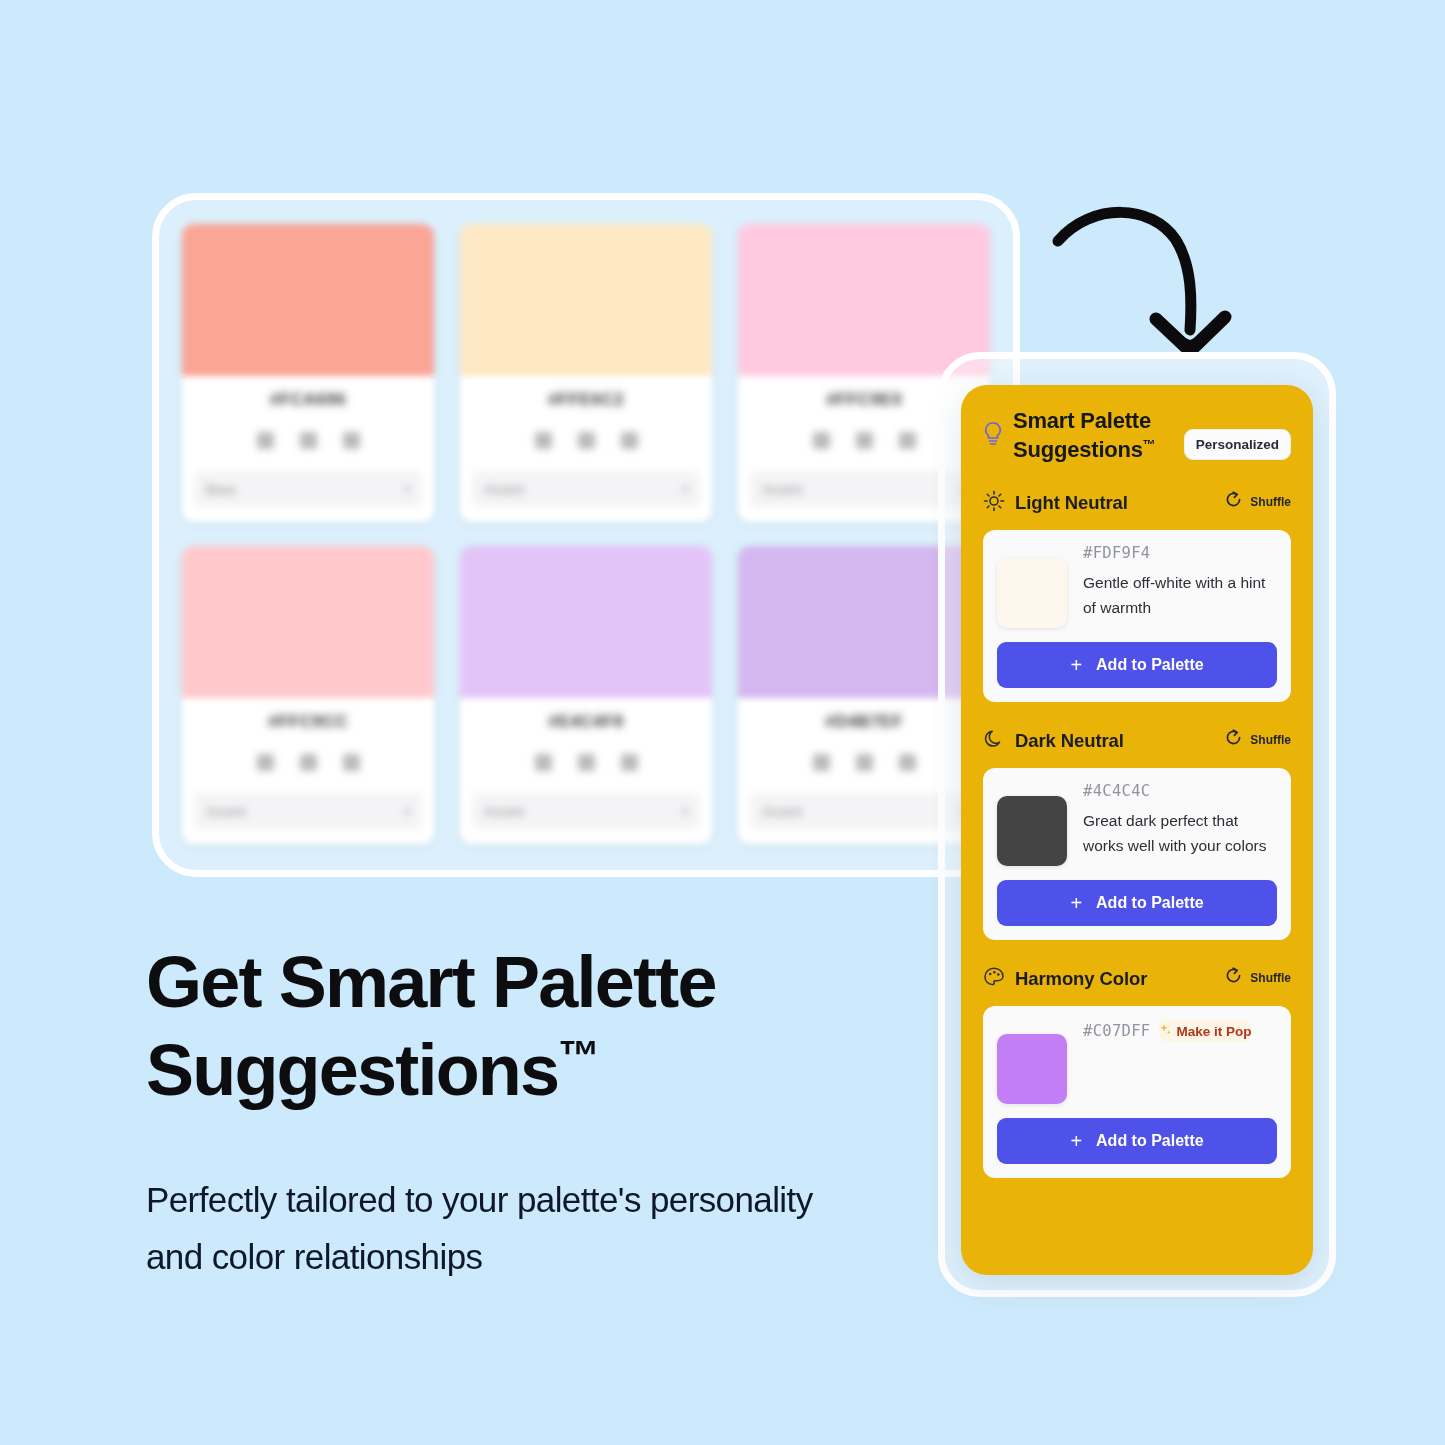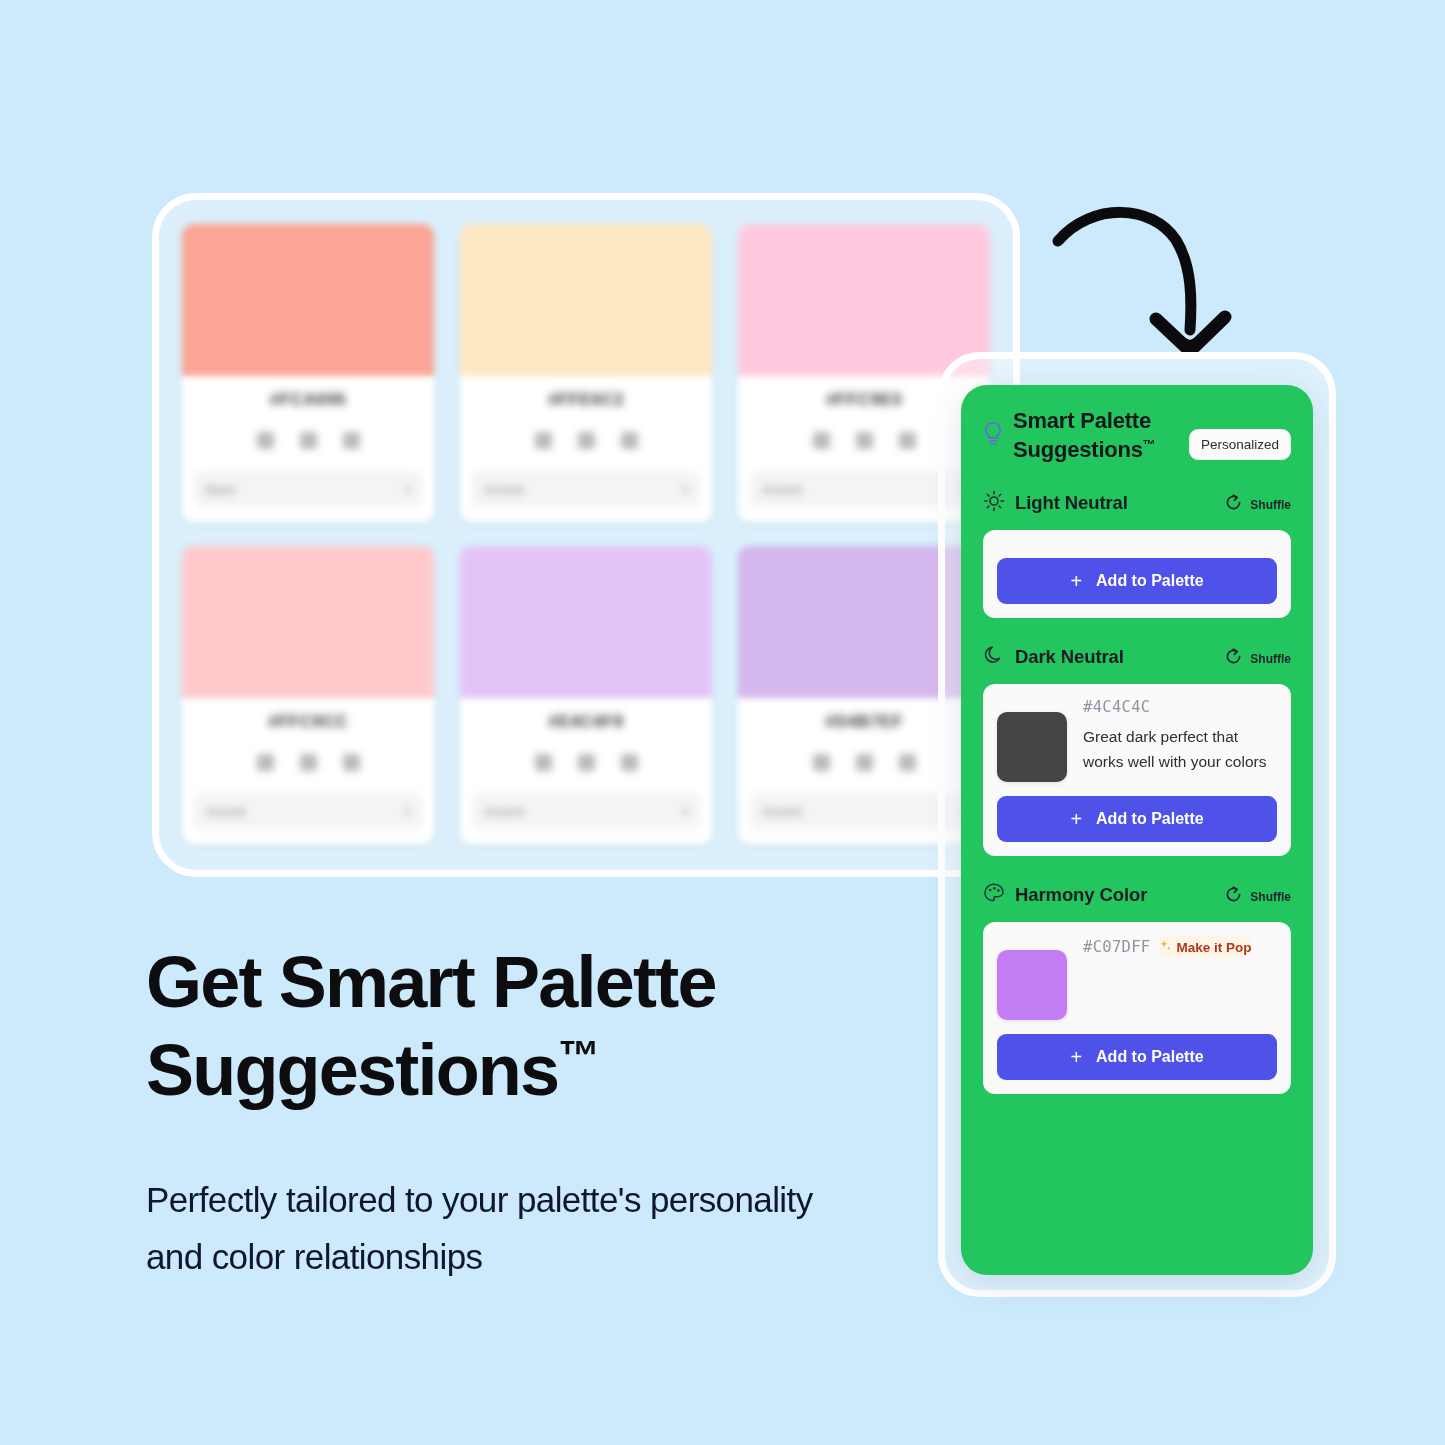--- a/index.html
+++ b/index.html
@@ -65,43 +65,43 @@
     left: 938px; top: 352px;
     width: 398px; height: 945px;
     border-radius: 42px;
     border: 7px solid #ffffff;
     background: rgba(255,255,255,0.35);
   }
   .panel {
     position: absolute;
     left: 961px; top: 385px;
     width: 352px; height: 890px;
-    background: #22c55e;
+    background: #eab308;
     border-radius: 26px;
     box-shadow: 0 8px 34px rgba(30,60,110,.13);
     padding: 22px 22px 0 22px;
     overflow: hidden;
   }
 
   .panel-head { display: flex; align-items: flex-start; gap: 10px; }
   .bulb { flex: 0 0 auto; margin-top: 14px; }
   .panel-title {
     font-size: 22px; font-weight: bold; color: #16181d;
     line-height: 1.30; letter-spacing: -0.2px; flex: 1;
   }
   .panel-title .tm { font-size: 13px; vertical-align: super; }
   .badge-personalized {
     margin-top: 22px;
-    font-size: 13.5px; font-weight: normal; color: #2a2d34;
+    font-size: 13.5px; font-weight: bold; color: #2a2d34;
     background: #fbfbfc; border: 1px solid #eceef1;
     border-radius: 9px; padding: 7px 11px; white-space: nowrap;
   }
 
   .sec-head {
-    display: flex; align-items: flex-end; justify-content: space-between;
+    display: flex; align-items: flex-start; justify-content: space-between;
     margin-top: 26px; margin-bottom: 14px;
   }
   .sec-left { display: flex; align-items: center; gap: 10px; }
   .sec-title { font-size: 18.5px; font-weight: bold; color: #1b1d22; letter-spacing: -0.1px; }
   .shuffle { display: flex; align-items: center; gap: 7px; cursor: pointer; }
   .shuffle-label { font-size: 12px; font-weight: bold; color: #23262c; }
 
   .sug-card {
     background: #fafafb;
     border-radius: 12px;
@@ -301,20 +301,29 @@
         <svg width="19" height="19" viewBox="0 0 19 19">
           <path d="M15.6 9.5 A6.1 6.1 0 1 1 12.6 4.2" fill="none" stroke="#23262c" stroke-width="1.7" stroke-linecap="round"></path>
           <path d="M9.3 2.2 L13.3 4.4 L10.4 7.3" fill="none" stroke="#23262c" stroke-width="1.7" stroke-linecap="round" stroke-linejoin="round"></path>
         </svg>
       </span>
       <span class="shuffle-label">Shuffle</span>
     </div>
   </div>
 
   <div class="sug-card">
+    <div class="sug-row">
+      <div class="sug-swatch" style="background:#FDF7EE"></div>
+      <div class="sug-info">
+        <div class="sug-hexline">
+          <span class="sug-hex">#FDF9F4</span>
+        </div>
+        <div class="sug-desc">Gentle off-white with a hint of warmth</div>
+      </div>
+    </div>
     <button class="add-btn">
       <span class="plus">+</span>
       <span>Add to Palette</span>
     </button>
   </div>
 
   <div class="sec-head">
     <div class="sec-left">
       <span>
         <svg width="22" height="22" viewBox="0 0 22 22">

